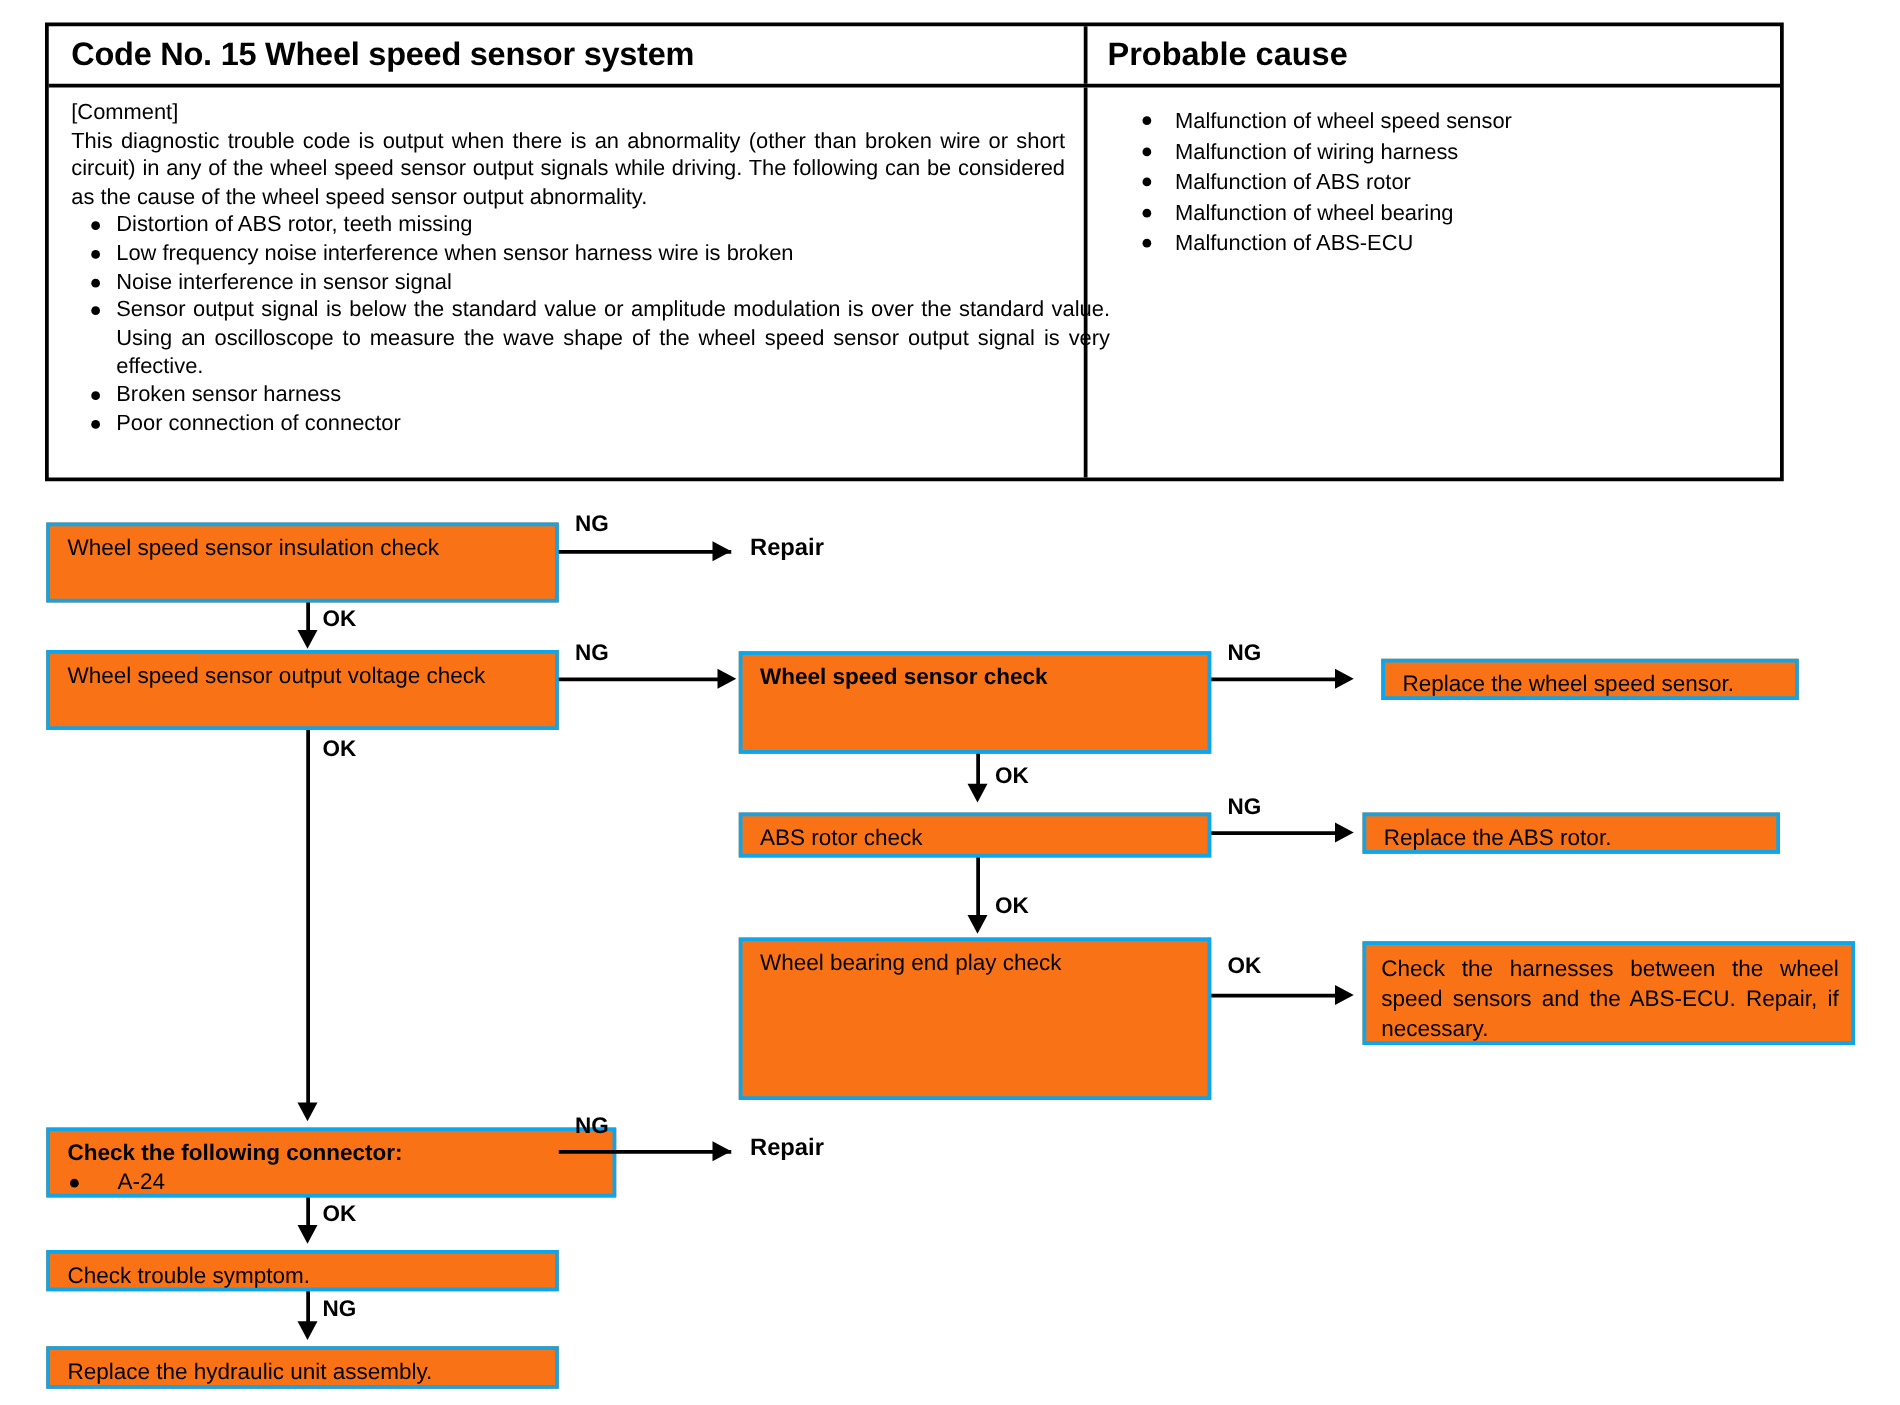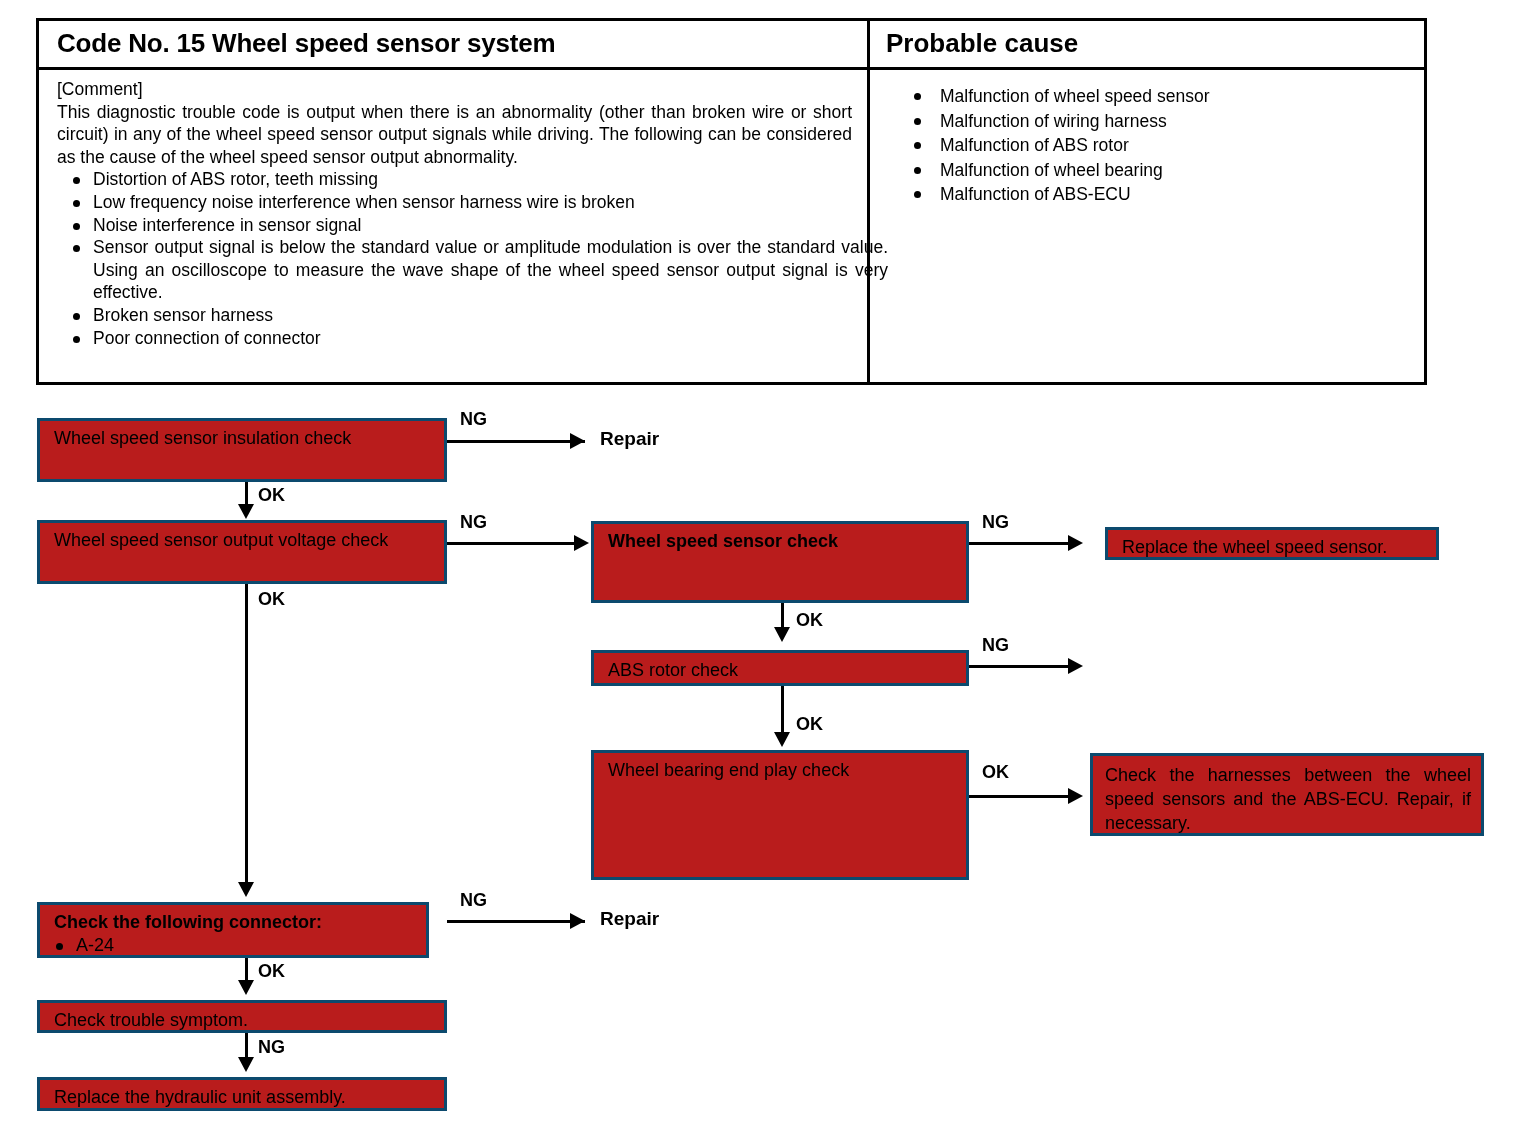--- a/index.html
+++ b/index.html
@@ -122,42 +122,42 @@
     text-align: left;
   }
   ul.cause-list > li::before {
     left: 24px;
     top: 9px;
   }
 
   
   .fc-box {
     position: absolute;
-    border: 3px solid #0c4a6e;
+    border: 3px solid #0ea5e9;
     box-sizing: border-box;
-    background: #b91c1c;
+    background: #f97316;
   }
   .fc-box .fc-text {
     font-size: 18px;
     line-height: 23px;
     padding: 6px 8px 0 14px;
     white-space: nowrap;
   }
   .fc-box .fc-text.bold { font-weight: bold; }
   .fc-box .fc-text.wrap {
     white-space: normal;
     text-align: justify;
     text-justify: inter-word;
     padding: 7px 10px 0 12px;
     line-height: 24px;
   }
   .fc-box ul.bullets > li {
     font-size: 18px;
     line-height: 23px;
-    padding-left: 36px;
+    padding-left: 54px;
   }
   .fc-box ul.bullets > li::before {
     left: 16px;
     top: 9px;
   }
   .fc-sub { padding: 0 0 0 14px; }
 
   .plain-label {
     position: absolute;
     font-size: 19px;
@@ -261,21 +261,21 @@
   </div>
 
   <div class="hline" style="left:447px; top:542px; width:128px;"></div>
   <div class="arrow-right" style="left:574px; top:535px;"></div>
   <div class="edge-label" style="left:460px; top:512px;">NG</div>
 
   <div class="vline" style="left:245px; top:584px; height:300px;"></div>
   <div class="arrow-down" style="left:238px; top:882px;"></div>
   <div class="edge-label" style="left:258px; top:589px;">OK</div>
 
-  <div class="fc-box" style="left:37px; top:902px; width:392px; height:56px;">
+  <div class="fc-box" style="left:37px; top:902px; width:456px; height:56px;">
     <div class="fc-text bold">Check the following connector:</div>
     <ul class="bullets fc-sub">
       <li>A-24</li>
     </ul>
   </div>
 
   <div class="hline" style="left:447px; top:920px; width:138px;"></div>
   <div class="arrow-right" style="left:570px; top:913px;"></div>
   <div class="edge-label" style="left:460px; top:890px;">NG</div>
   <div class="plain-label" style="left:600px; top:908px;">Repair</div>
@@ -322,18 +322,21 @@
     <div class="fc-text">Wheel bearing end play check</div>
   </div>
   <div class="hline" style="left:969px; top:795px; width:103px;"></div>
   <div class="arrow-right" style="left:1068px; top:788px;"></div>
   <div class="edge-label" style="left:982px; top:762px;">OK</div>
 
   <div class="fc-box" style="left:1090px; top:527px; width:334px; height:33px;margin-left:15px;">
     <div class="fc-text">Replace the wheel speed sensor.</div>
   </div>
 
+  <div class="fc-box" style="left:1090px; top:650px; width:334px; height:33px;">
+    <div class="fc-text">Replace the ABS rotor.</div>
+  </div>
 
   <div class="fc-box" style="left:1090px; top:753px; width:394px; height:83px;">
     <div class="fc-text wrap">Check the harnesses between the wheel speed sensors and the ABS-ECU. Repair, if necessary.</div>
   </div>
 
 </div>
 
 </body></html>

